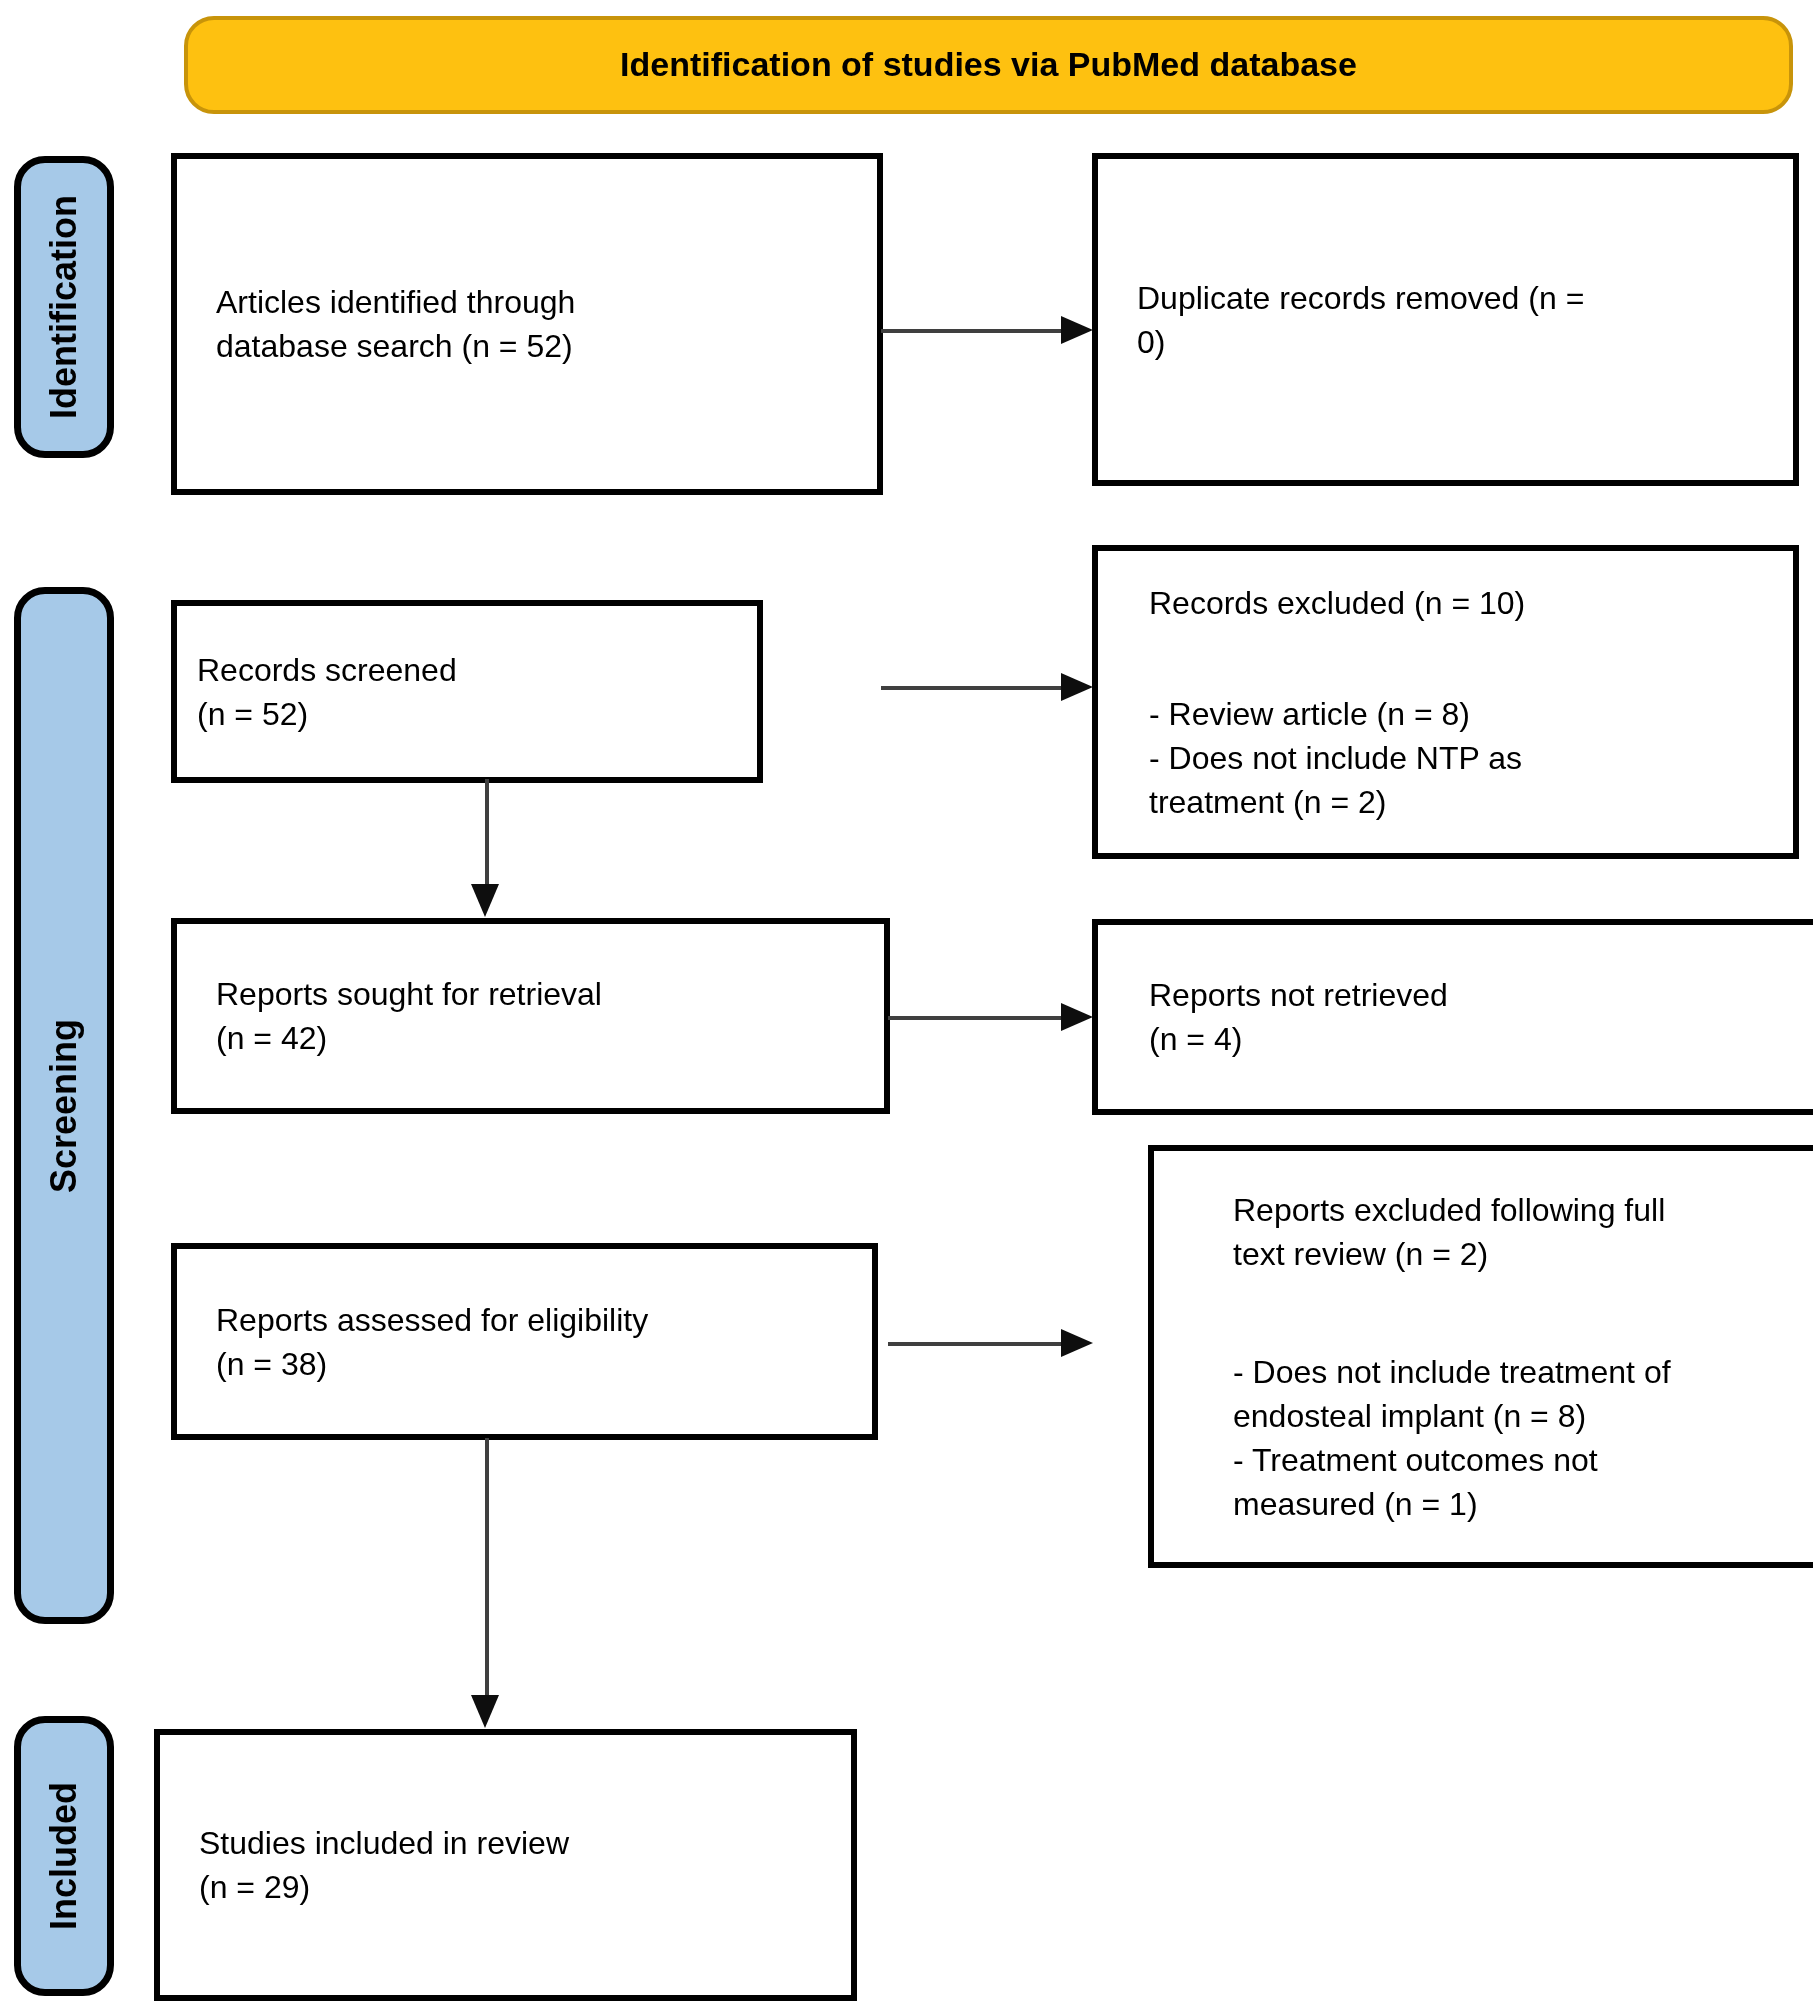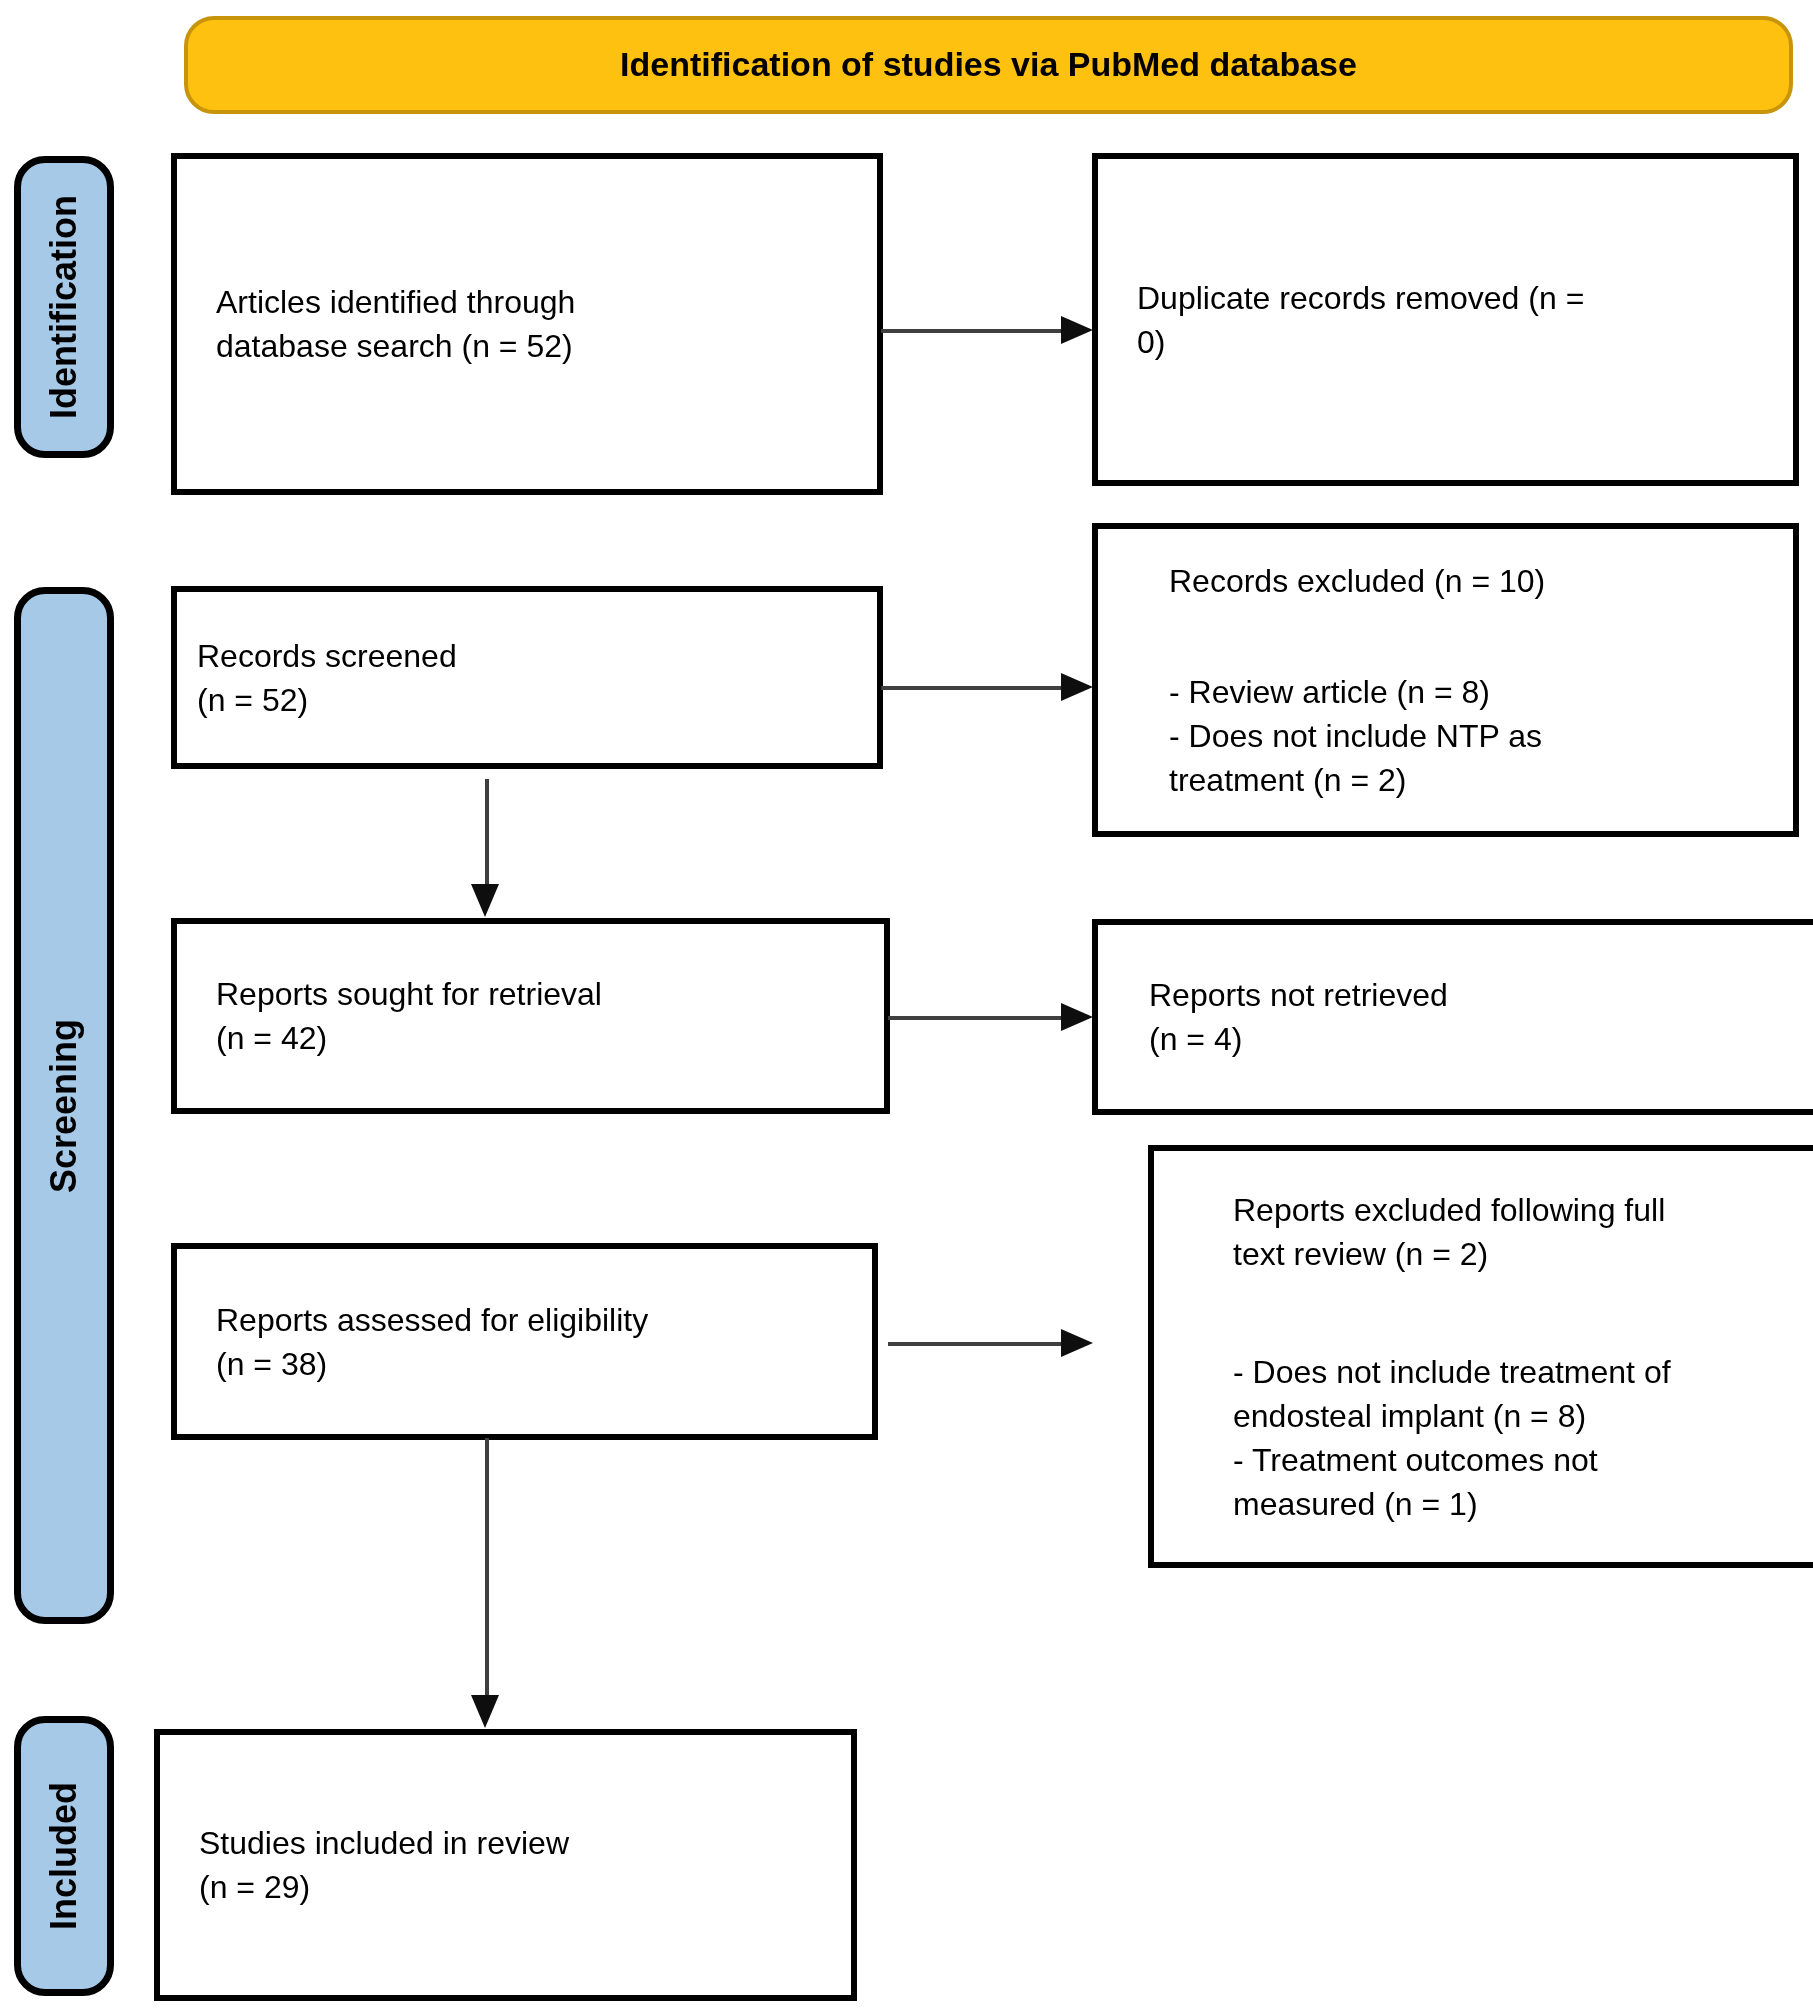--- a/index.html
+++ b/index.html
@@ -26,26 +26,26 @@
   .stage-identification{ left:14px; top:156px;  width:100px; height:302px; }
   .stage-screening     { left:14px; top:587px;  width:100px; height:1037px; }
   .stage-included      { left:14px; top:1716px; width:100px; height:280px; }
   .vtext{ transform:rotate(-90deg); white-space:nowrap; font-weight:bold; font-size:36px; }
   .box{
     position:absolute; background:var(--box-bg); border:6.3px solid var(--box-border);
     display:flex; flex-direction:column; justify-content:center;
     padding:14px 21px 14px 39px; font-size:32px; line-height:44px;
   }
   .box-l1{ left:171px; top:153px;  width:712px; height:342px; }
-  .box-l2{ left:171px; top:586px;  width:712px; height:183px;padding-left:20px; }
+  .box-l2{ left:171px; top:600px;  width:592px; height:183px;padding-left:20px; }
   .box-l3{ left:171px; top:918px; width:719px; height:196px; }
   .box-l4{ left:171px; top:1243px; width:707px; height:197px; }
   .box-l5{ left:154px; top:1729px; width:703px; height:272px; }
   .box-r1{ left:1092px; top:153px;  width:707px; height:333px; }
-  .box-r2{ left:1092px; top:523px;  width:707px; height:314px; padding-left:71px; }
+  .box-r2{ left:1092px; top:545px;  width:707px; height:314px; padding-left:51px; }
   .box-r3{ left:1092px; top:919px; width:750px; height:196px; padding-left:51px; }
   .box-r4{ left:1148px; top:1145px; width:832px; height:423px; padding-left:79px; }
   .line{ display:block; white-space:nowrap; }
   .spacer-sm{ height:67px; }
   .spacer-md{ height:74px; }
   .hline{ position:absolute; height:3.5px; background:var(--arrow-line); }
   .vline{ position:absolute; width:3.5px;  background:var(--arrow-line); }
   .head-right{
     position:absolute; width:0; height:0;
     border-top:14.8px solid transparent; border-bottom:14.8px solid transparent;

